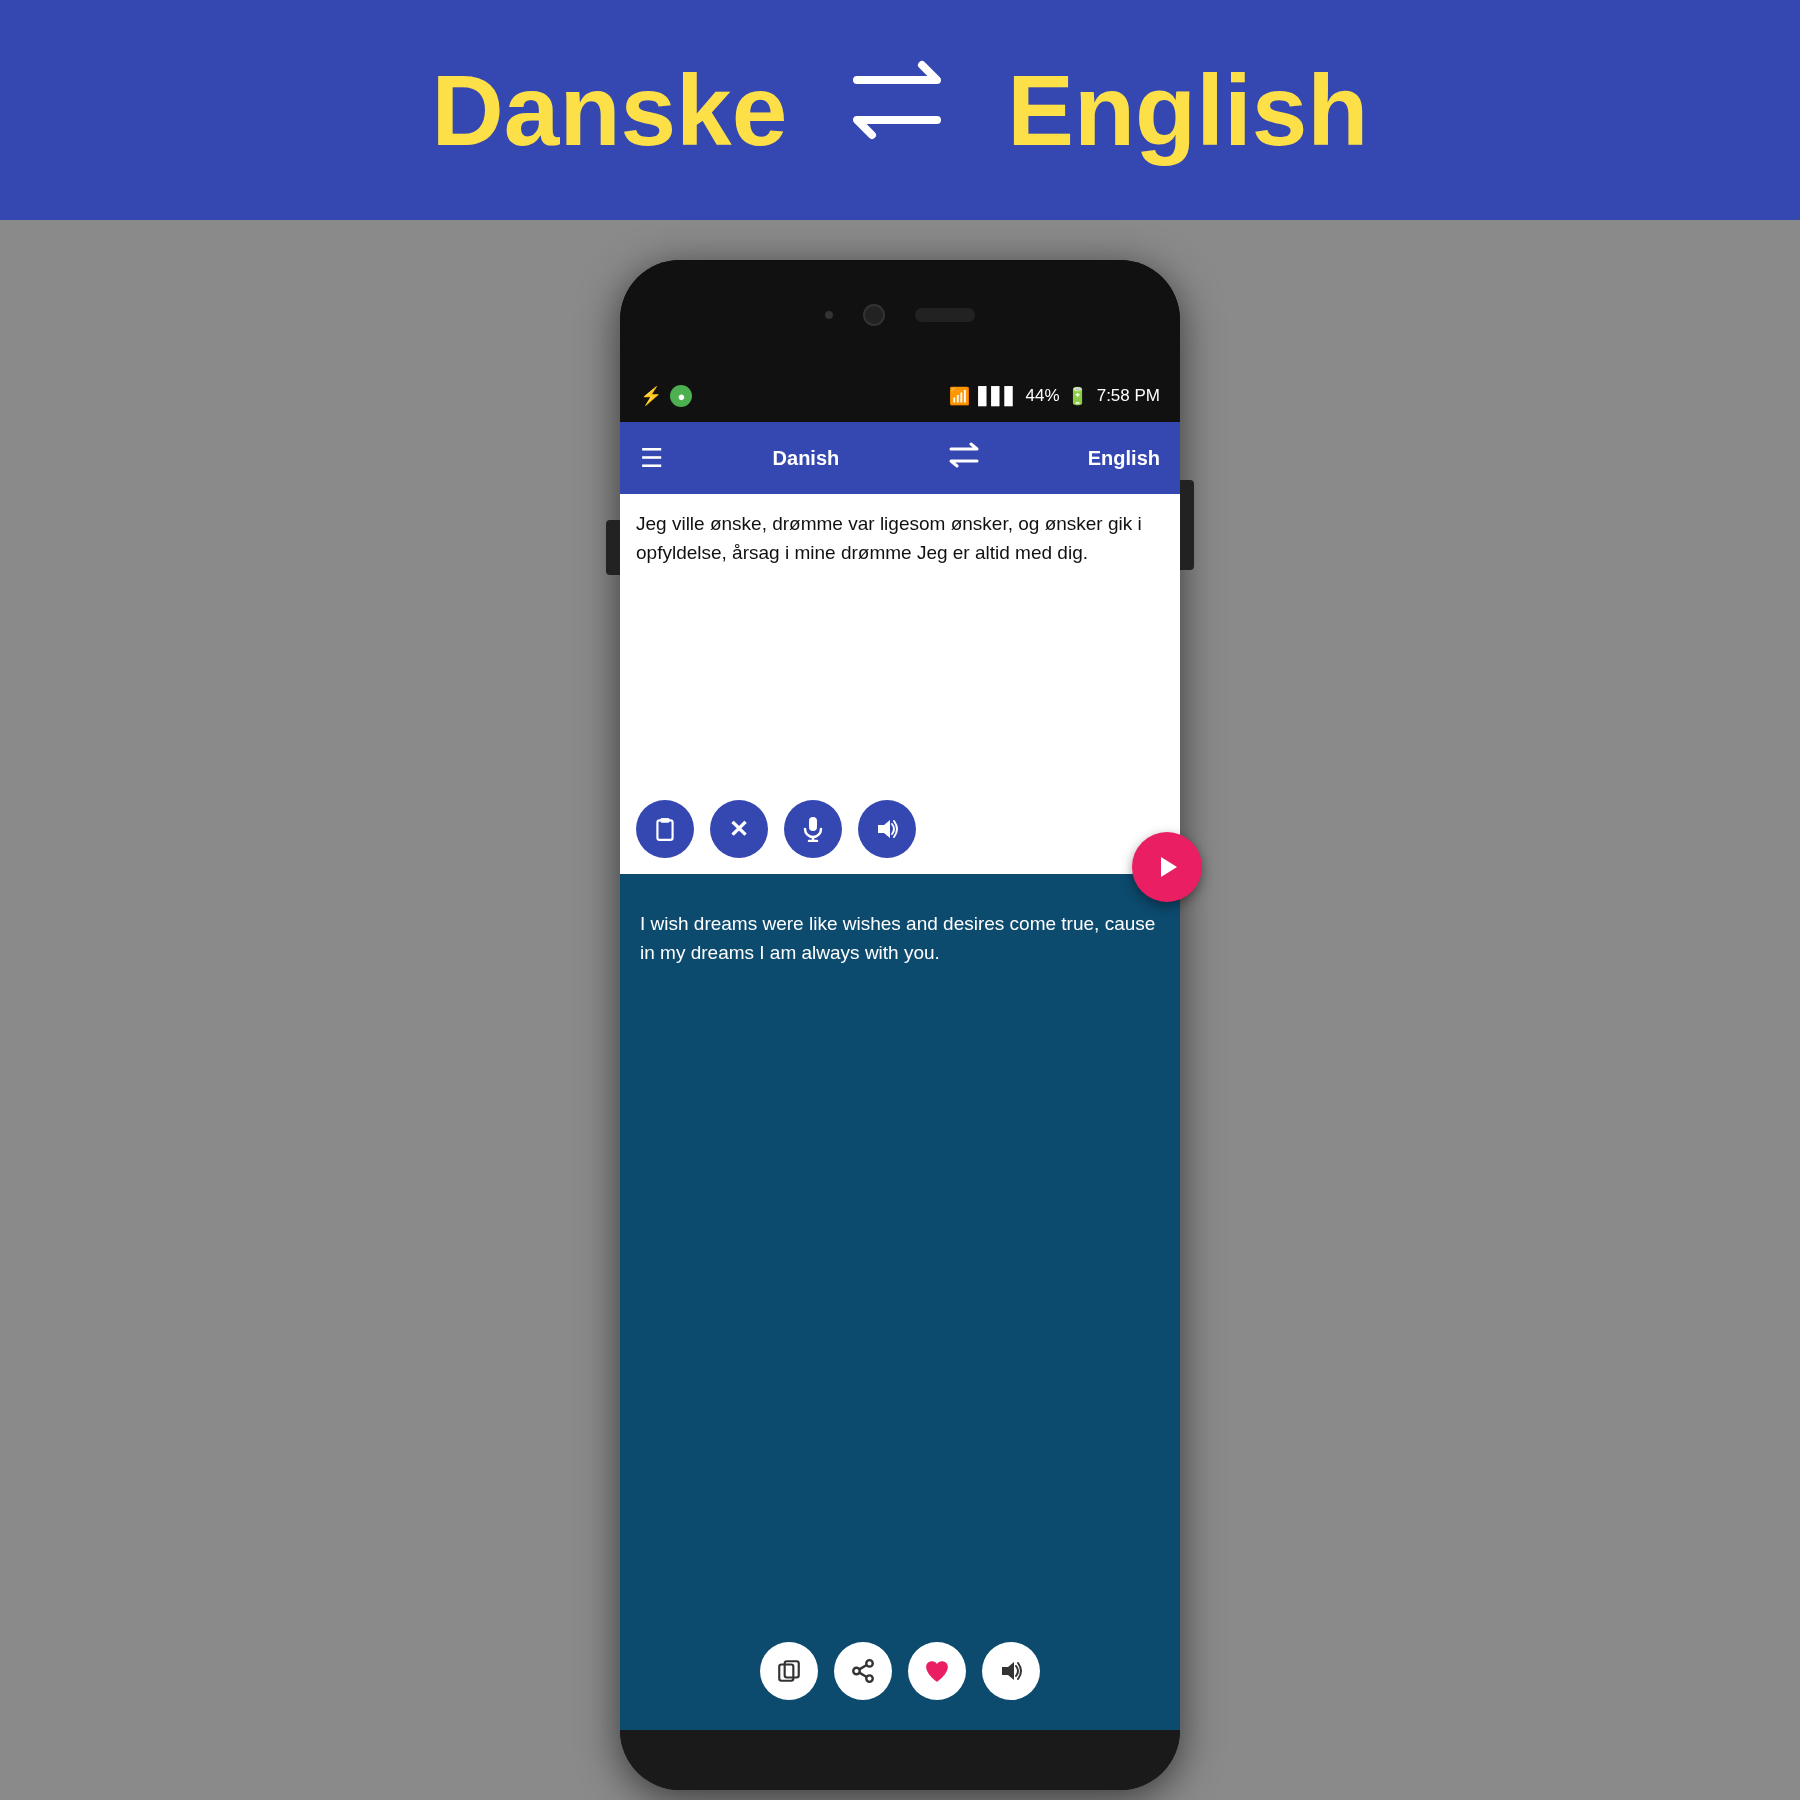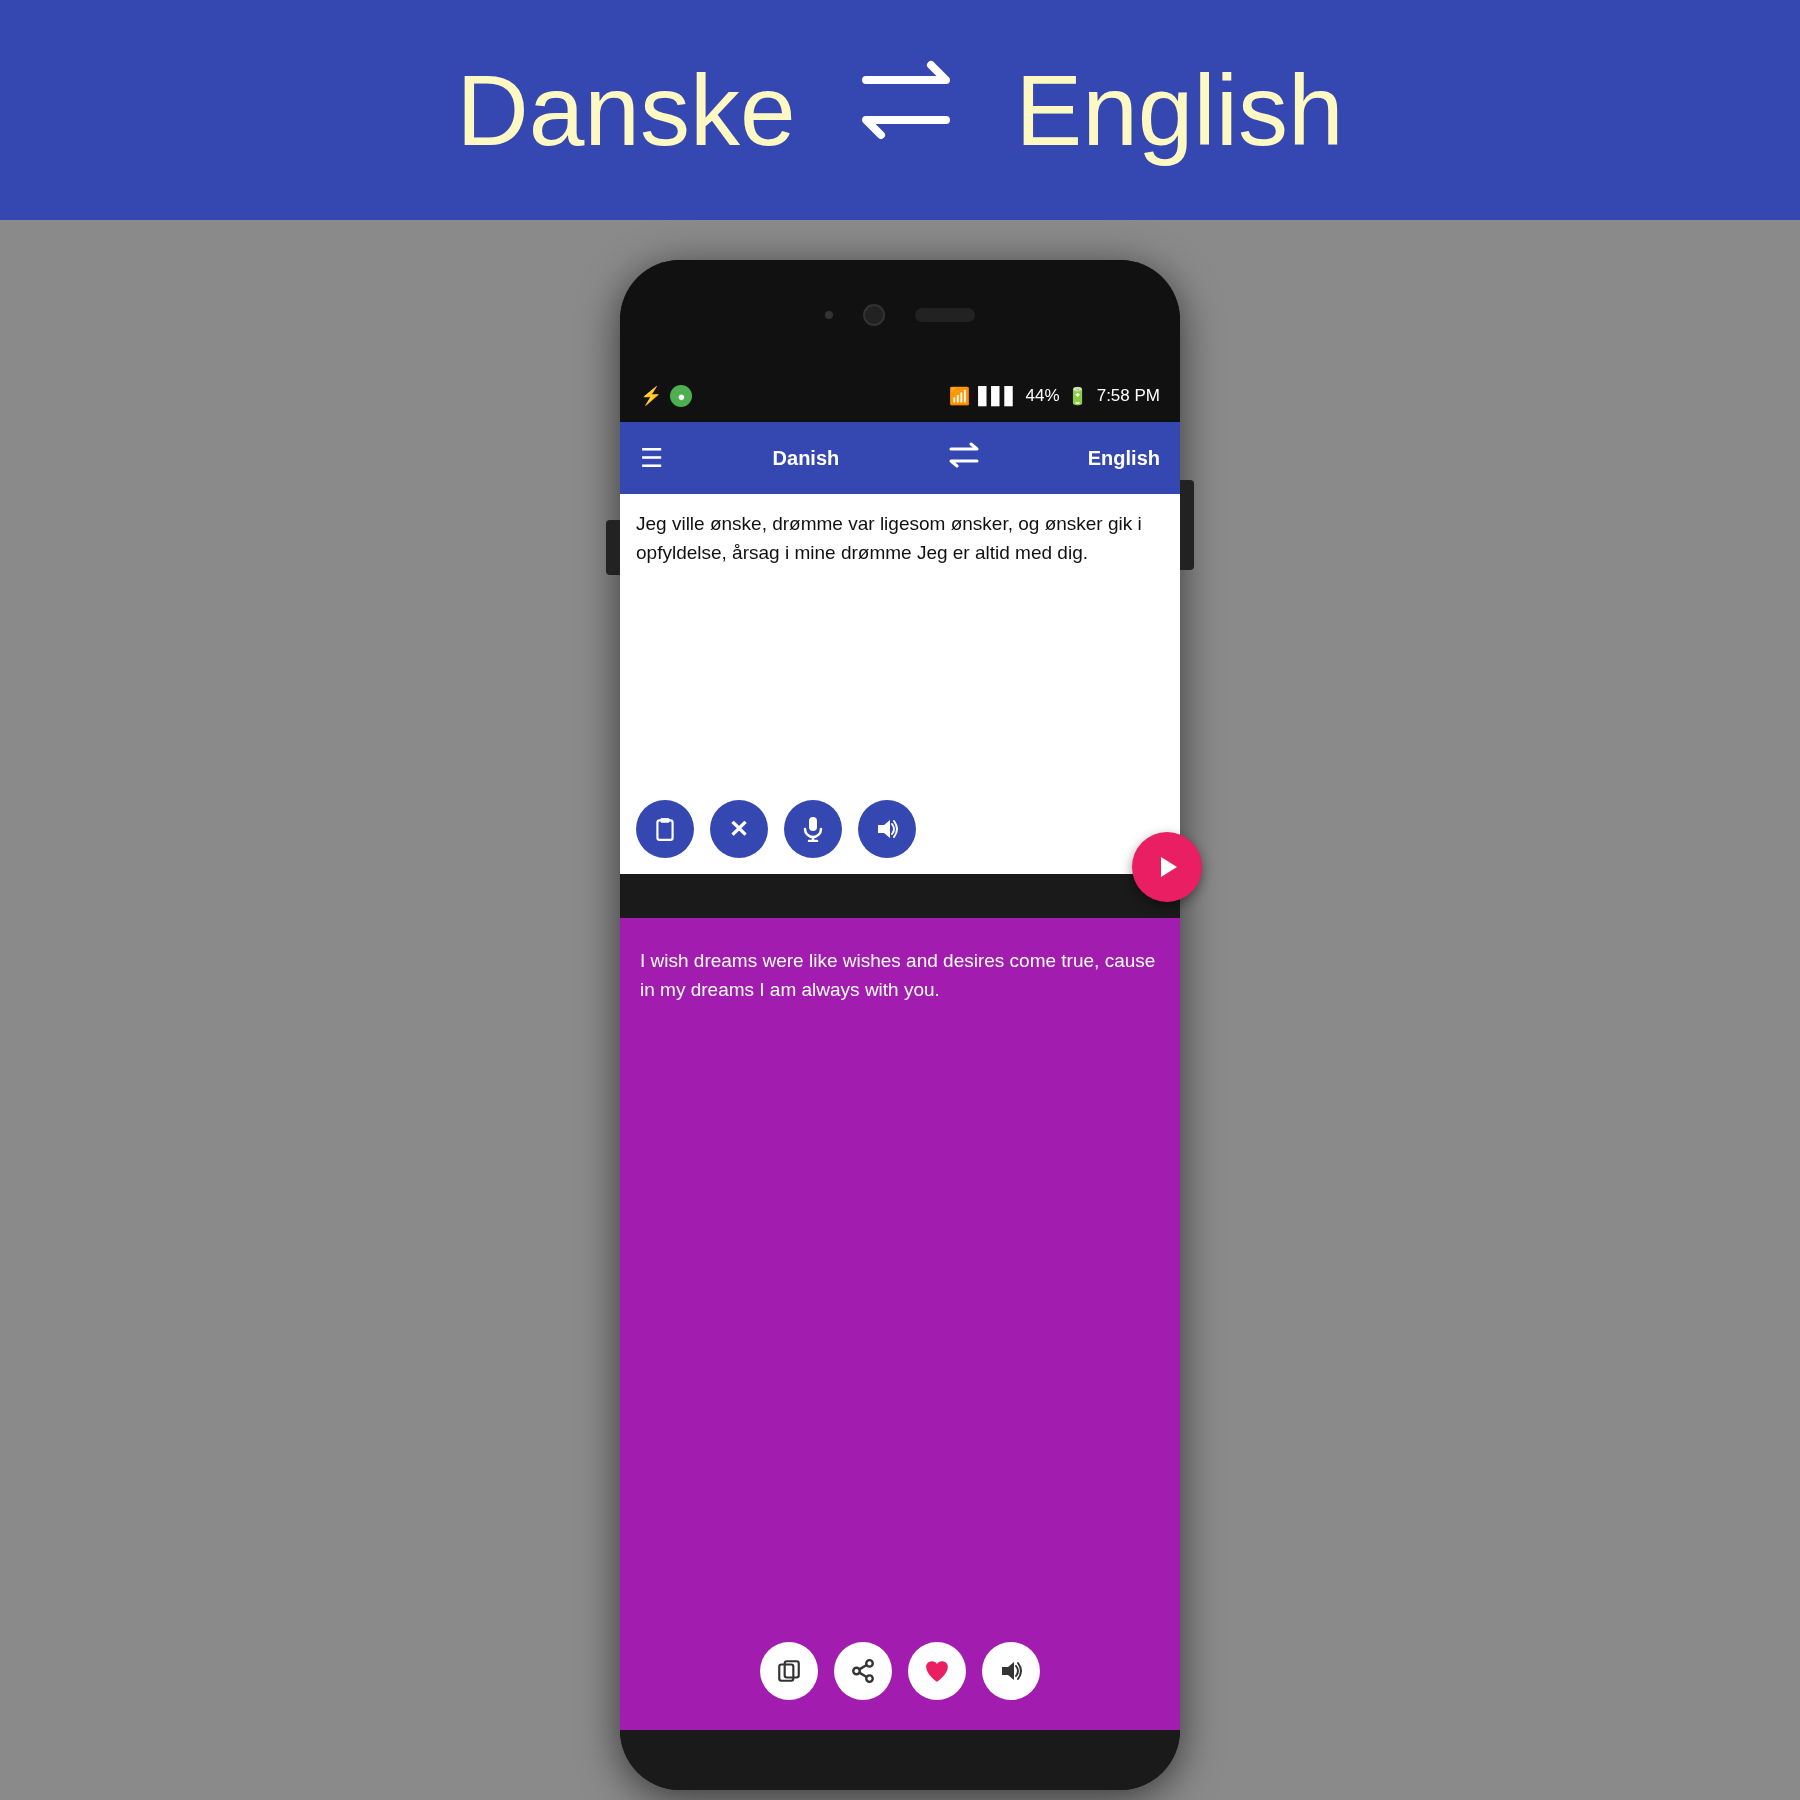--- a/index.html
+++ b/index.html
@@ -21,23 +21,23 @@
       height: 220px;
       background-color: #3547b0;
       display: flex;
       align-items: center;
       justify-content: center;
       gap: 60px;
       flex-shrink: 0;
     }
 
     .banner-lang {
-      color: #fef9c3;
+      color: #fde047;
       font-size: 100px;
-      font-weight: normal;
+      font-weight: bold;
     }
 
     .banner-swap-icon {
       color: white;
       font-size: 90px;
     }
 
     
     .main-area {
       width: 1800px;
@@ -212,27 +212,26 @@
       cursor: pointer;
       color: white;
       font-size: 28px;
       z-index: 10;
       box-shadow: 0 4px 12px rgba(0,0,0,0.4);
     }
 
     
     .output-area {
       width: 100%;
-      background: #a21caf;
+      background: #0c4a6e;
       flex: 1;
       display: flex;
       flex-direction: column;
-      padding: 28px 20px 20px;
+      padding: 35px 20px 20px;
       position: relative;
-      margin-top: 44px;
     }
 
     .output-text {
       font-size: 19px;
       color: white;
       line-height: 1.55;
       font-family: 'Segoe UI', sans-serif;
       flex: 1;
     }
 

